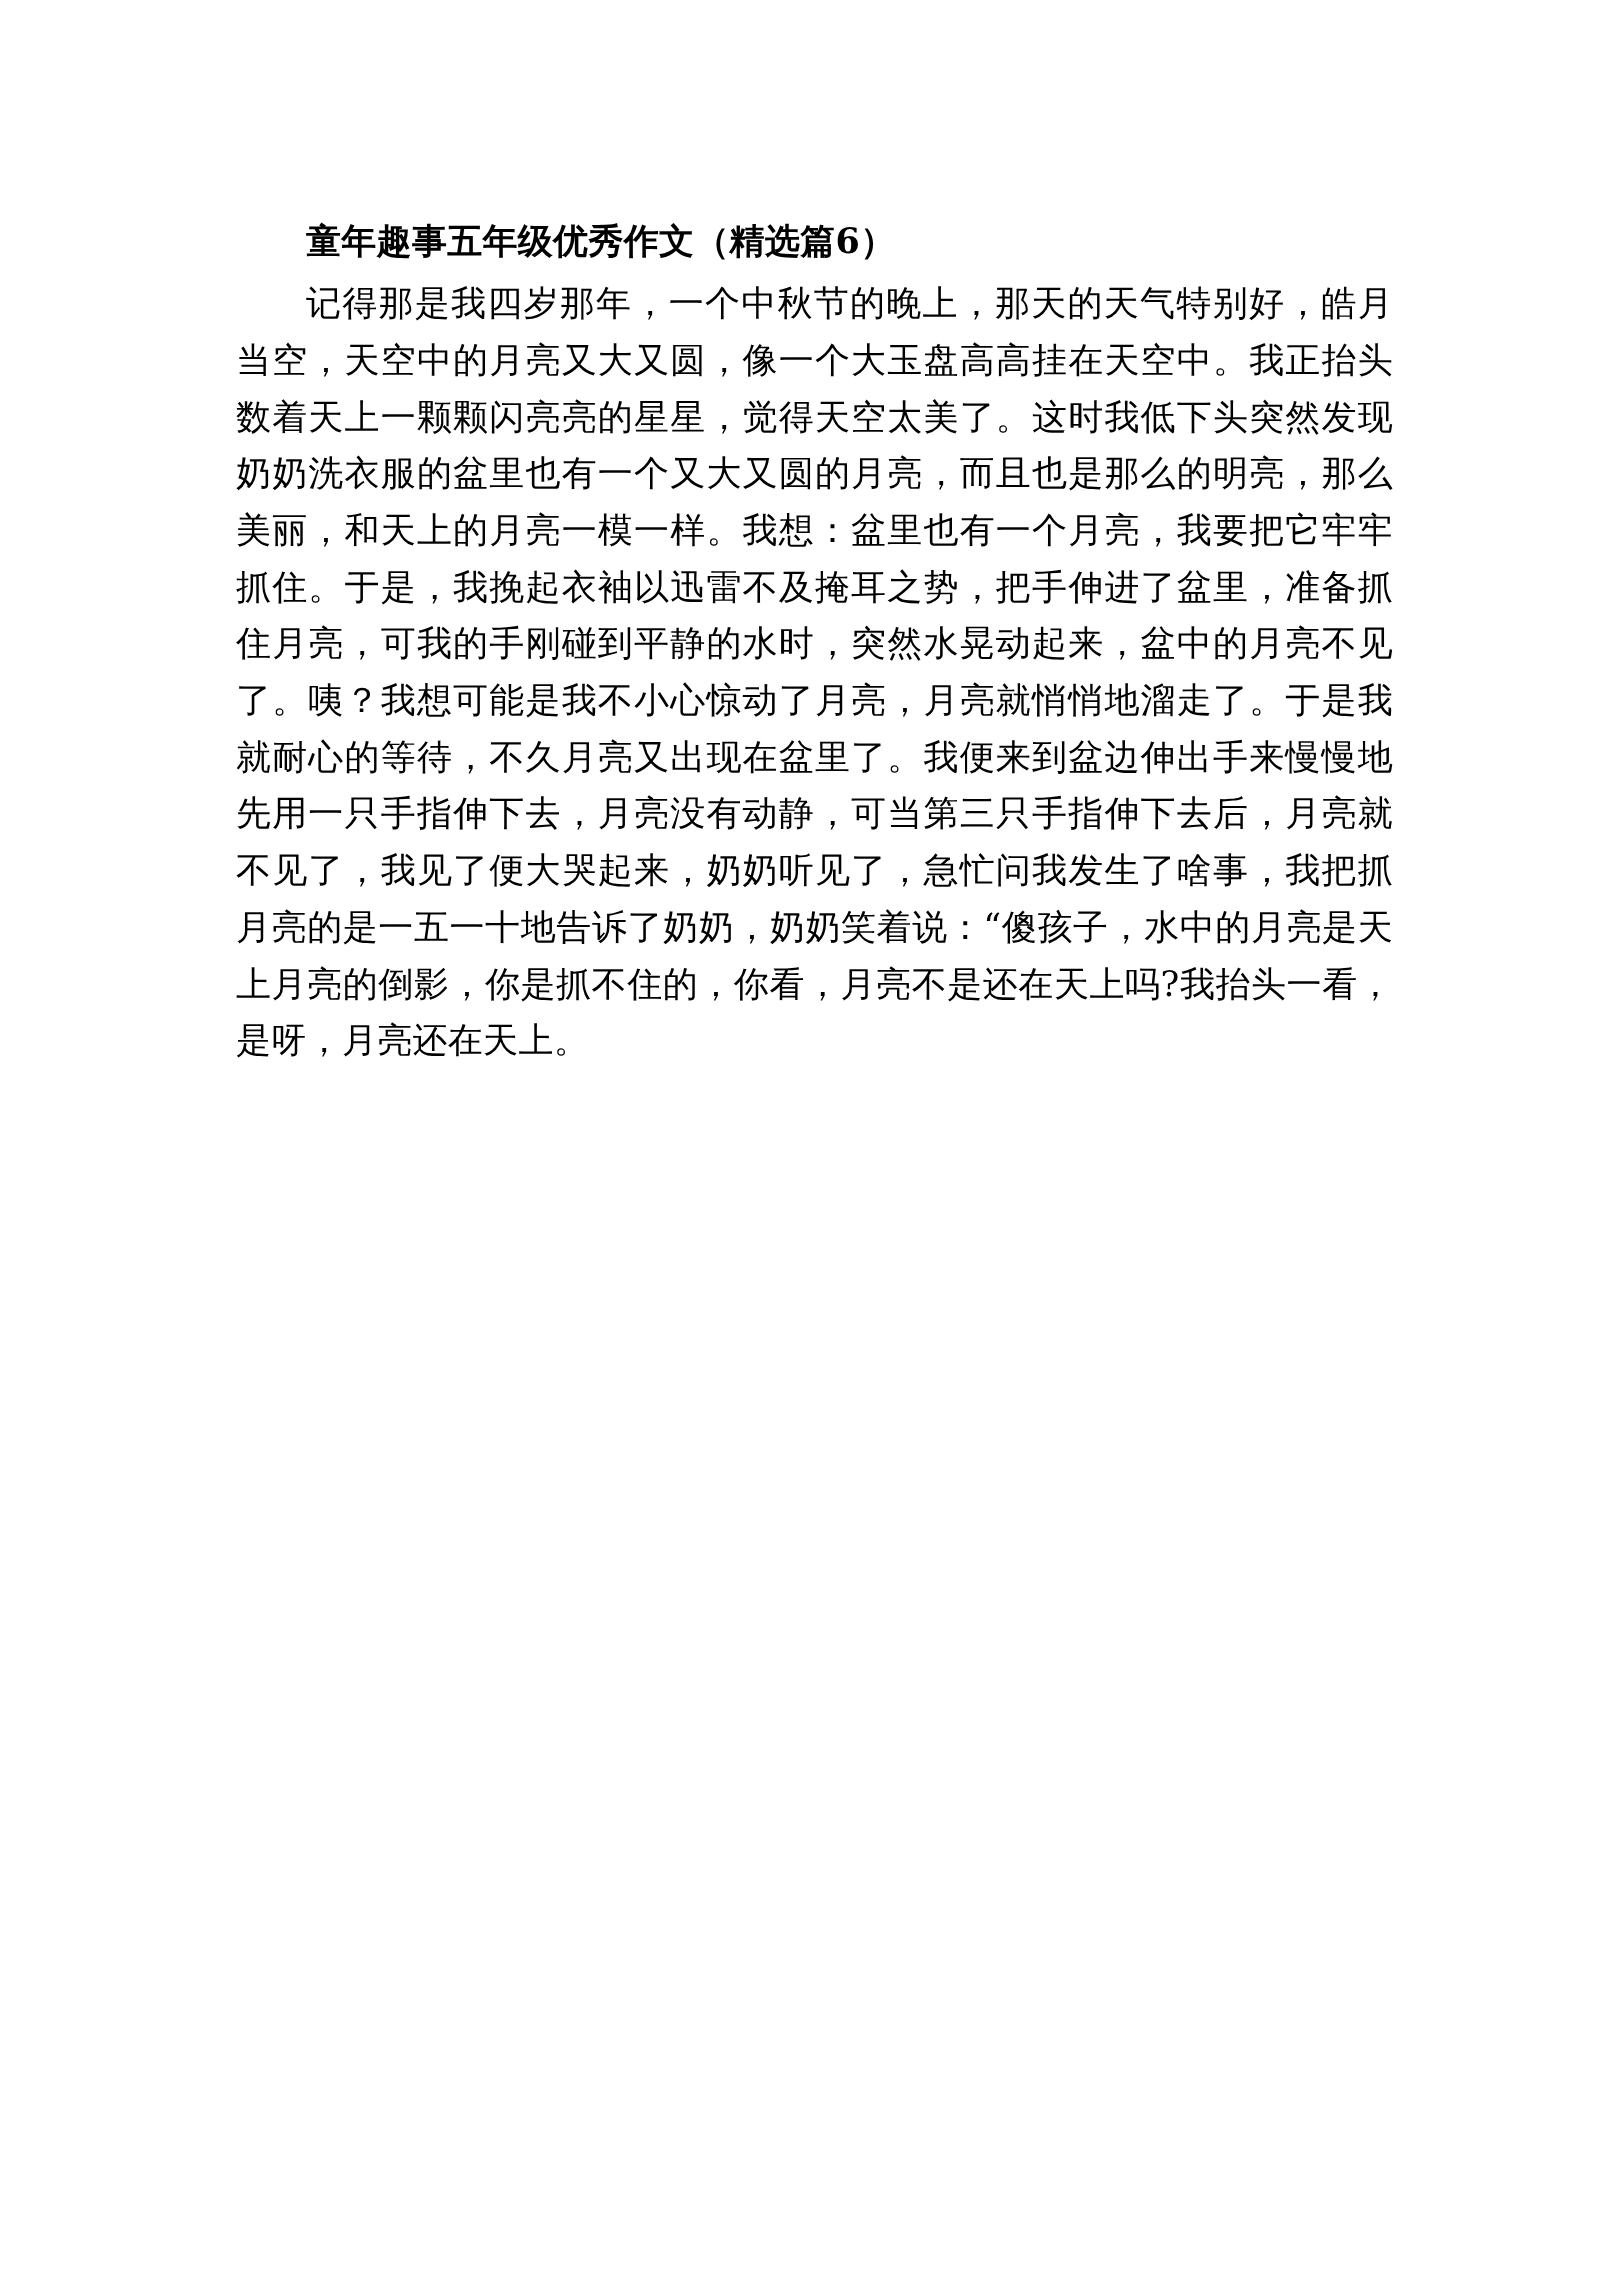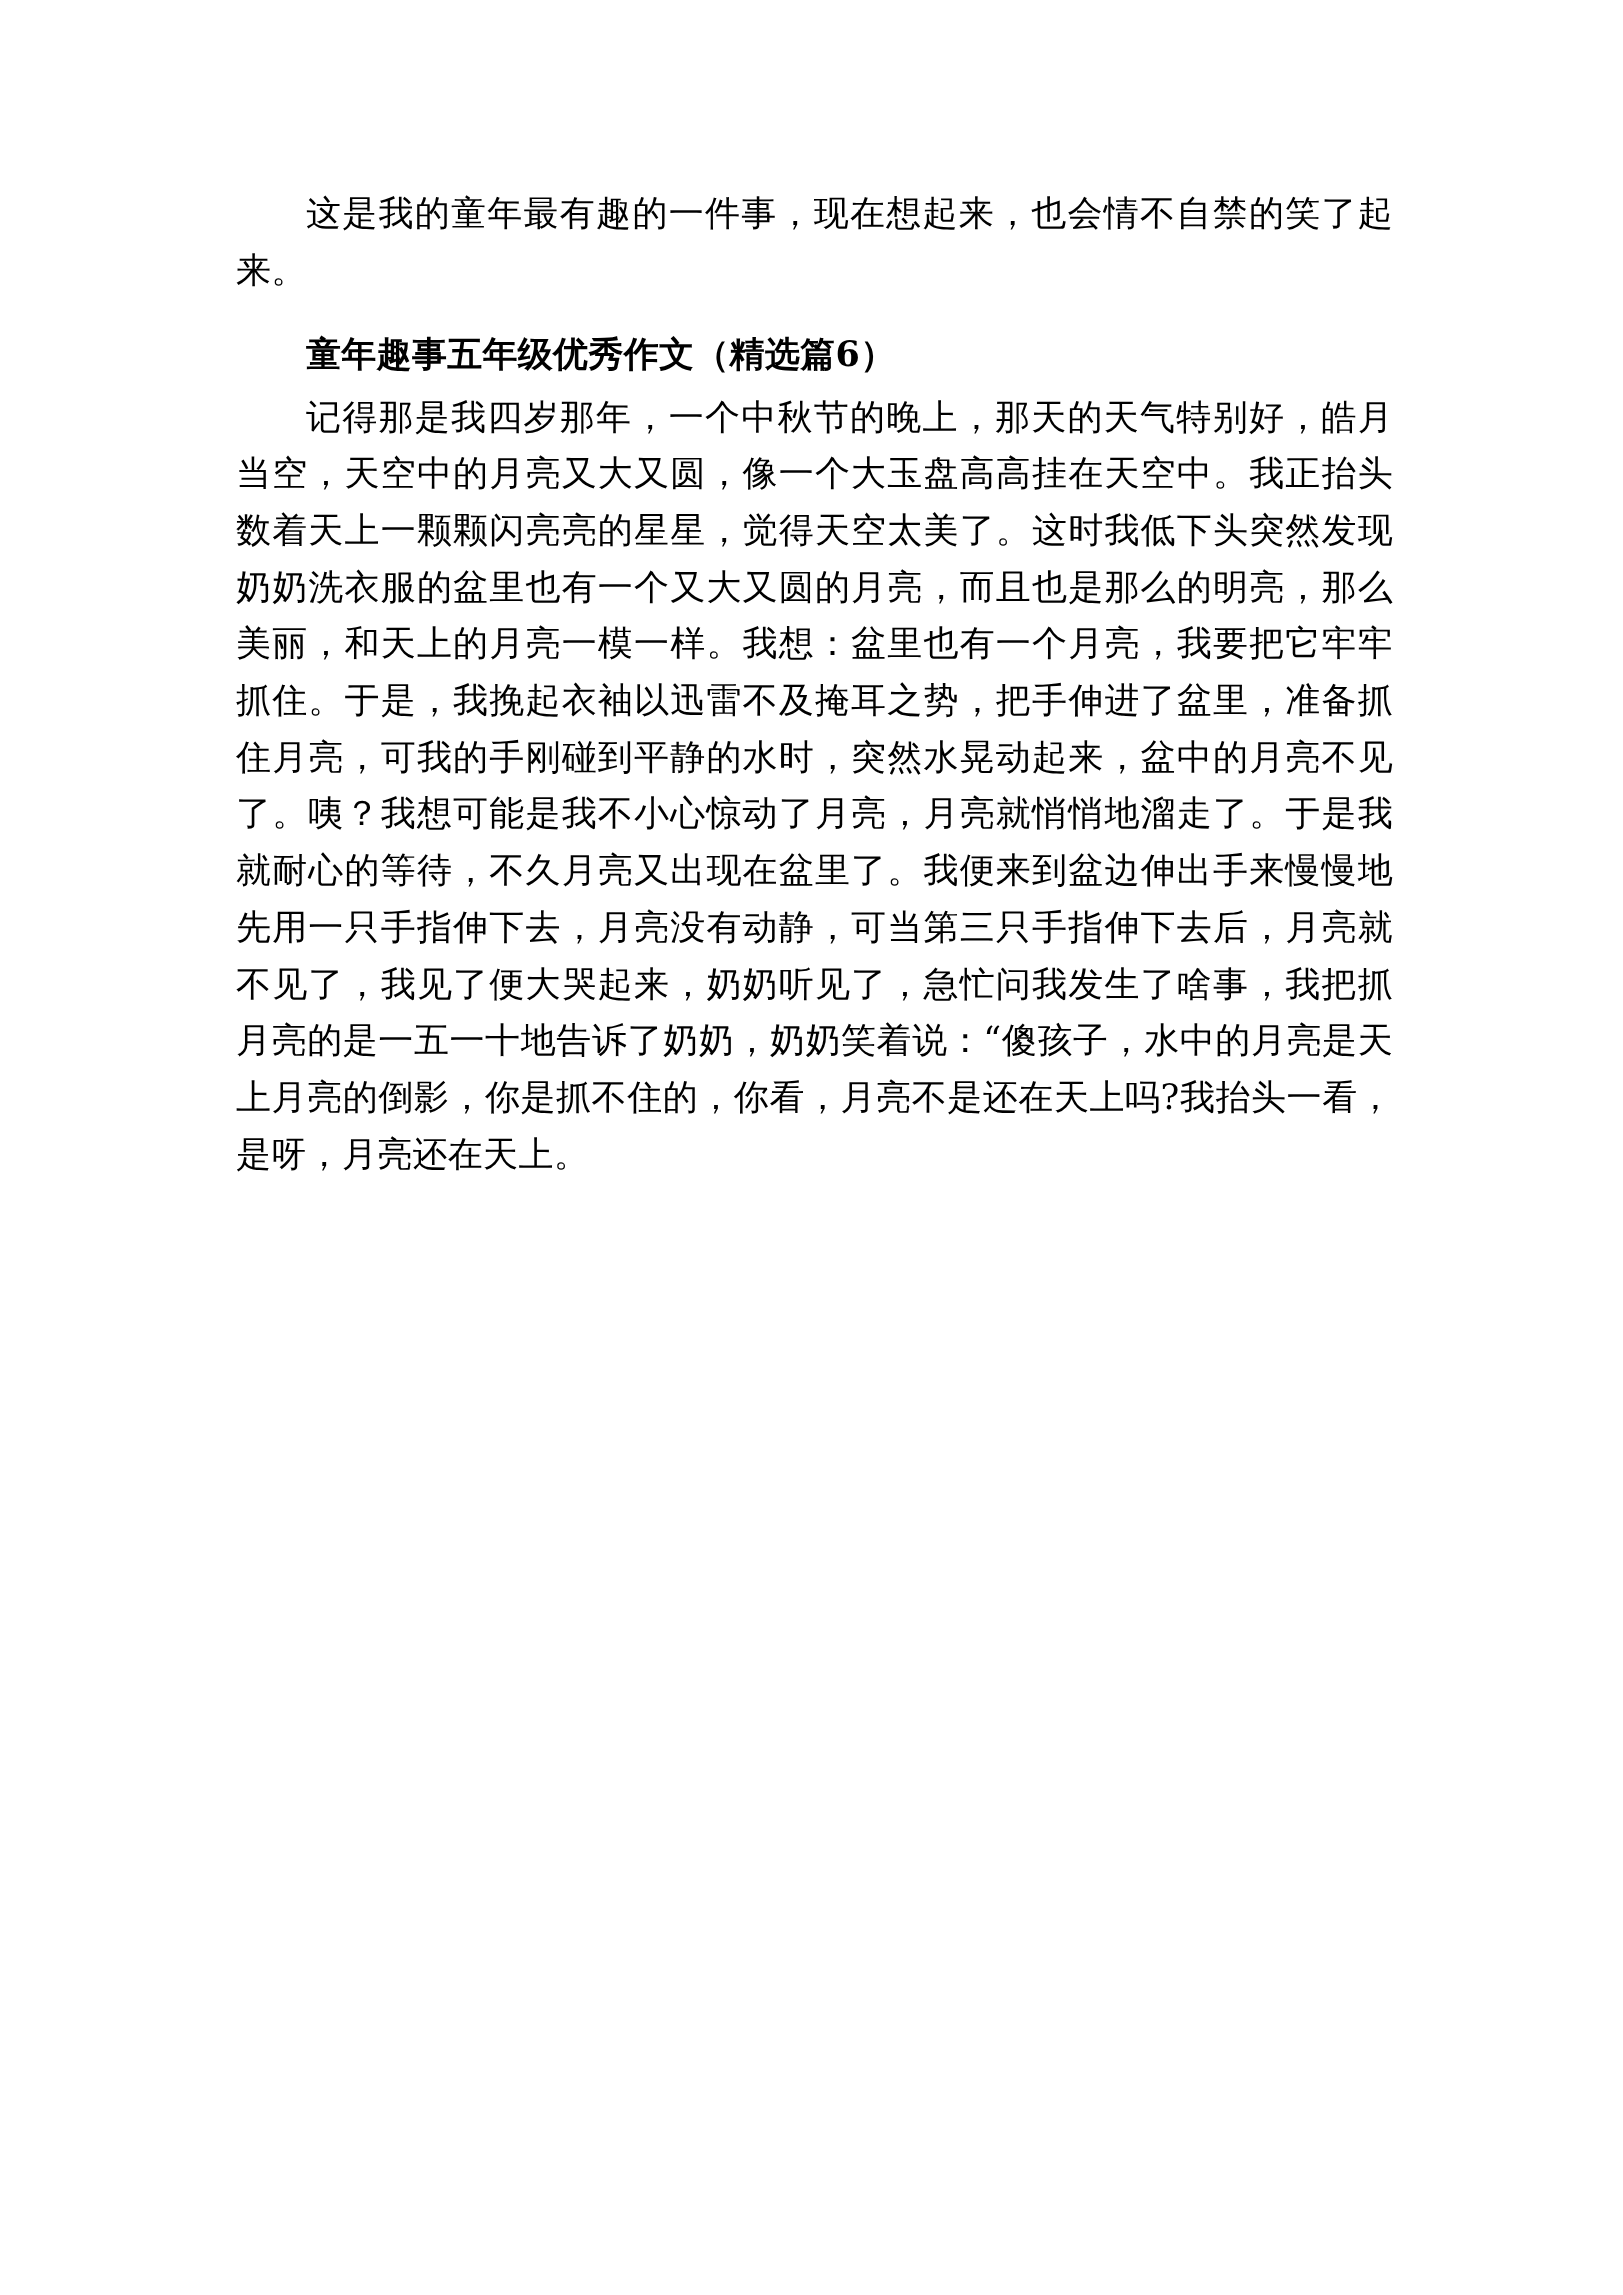--- a/index.html
+++ b/index.html
@@ -42,18 +42,17 @@
   }
   .para {
     margin-bottom: 2.2px;
   }
 </style>
 </head>
 <body>
 
 <div class="page">
   <div class="doc-body">
-    <p class="indent para">这是我的童年最有趣的一件事，现在想起来，也会情不自禁的笑了起来。</p>
     <p class="heading">童年趣事五年级优秀作文（精选篇6）</p>
     <p class="indent para">记得那是我四岁那年，一个中秋节的晚上，那天的天气特别好，皓月当空，天空中的月亮又大又圆，像一个大玉盘高高挂在天空中。我正抬头数着天上一颗颗闪亮亮的星星，觉得天空太美了。这时我低下头突然发现奶奶洗衣服的盆里也有一个又大又圆的月亮，而且也是那么的明亮，那么美丽，和天上的月亮一模一样。我想：盆里也有一个月亮，我要把它牢牢抓住。于是，我挽起衣袖以迅雷不及掩耳之势，把手伸进了盆里，准备抓住月亮，可我的手刚碰到平静的水时，突然水晃动起来，盆中的月亮不见了。咦？我想可能是我不小心惊动了月亮，月亮就悄悄地溜走了。于是我就耐心的等待，不久月亮又出现在盆里了。我便来到盆边伸出手来慢慢地先用一只手指伸下去，月亮没有动静，可当第三只手指伸下去后，月亮就不见了，我见了便大哭起来，奶奶听见了，急忙问我发生了啥事，我把抓月亮的是一五一十地告诉了奶奶，奶奶笑着说：“傻孩子，水中的月亮是天上月亮的倒影，你是抓不住的，你看，月亮不是还在天上吗?我抬头一看，是呀，月亮还在天上。</p>
   </div>
 </div>
 
 
 </body></html>

